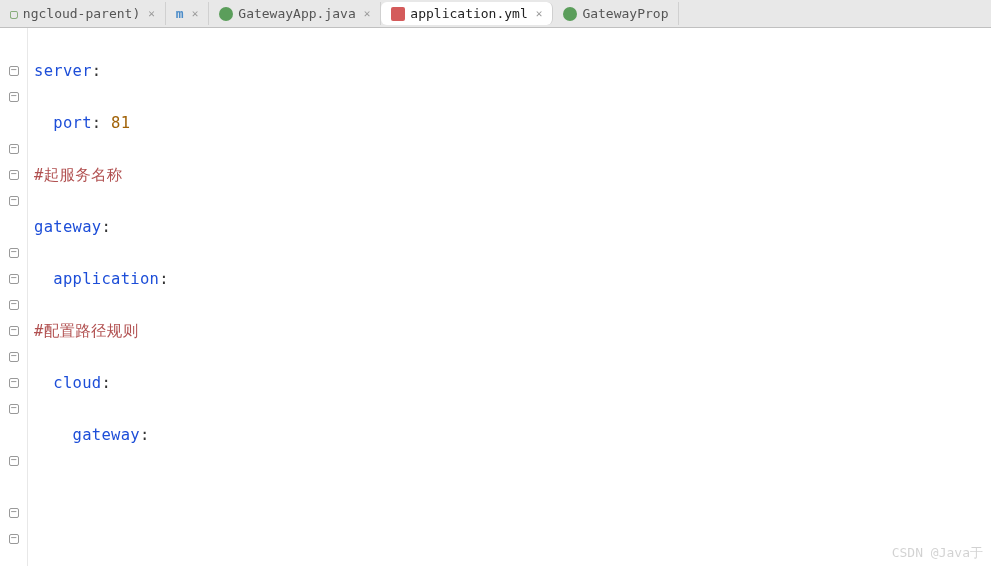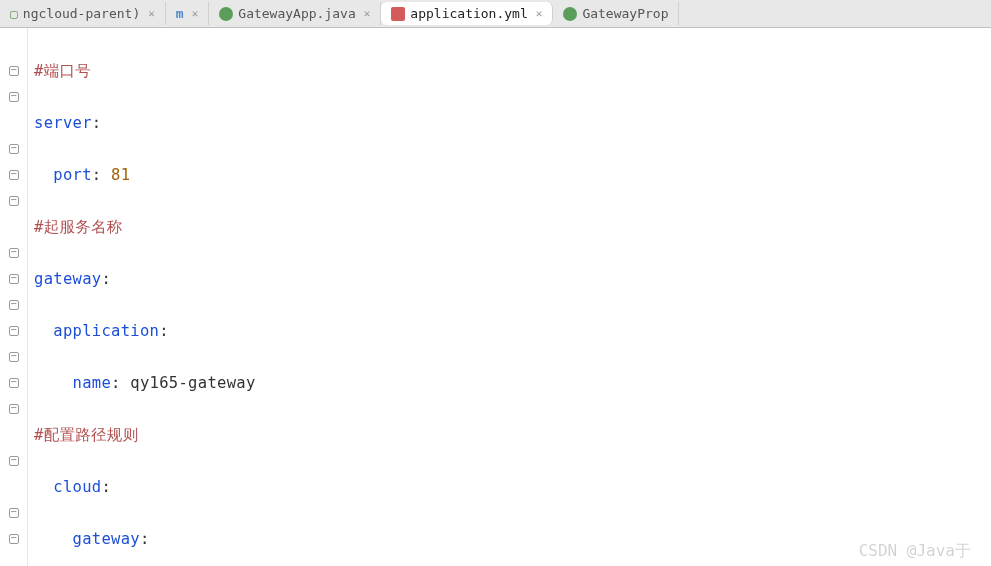--- a/index.html
+++ b/index.html
@@ -80,23 +80,23 @@
       white-space: pre;
       letter-spacing: 0.3px;
     }
     .code-line { height: 26px; }
     .k { color: #1d4ed8; }
     .v { color: #333; }
     .comment-red { color: #b15050; }
     .watermark {
       position: absolute;
       bottom: 4px;
-      right: 20px;
+      right: 8px;
       color: rgba(0,0,0,0.18);
-      font-size: 16px;
+      font-size: 13px;
     }
     .close-x {
       color: #999;
       font-size: 11px;
       margin-left: 3px;
     }
   </style>
 </head>
 <body>
 
@@ -173,27 +173,25 @@
       </div>
     <div class="gutter-line"></div>
     <div class="gutter-line">
         <span class="fold-icon"></span>
       </div>
     <div class="gutter-line">
         <span class="fold-icon"></span>
       </div>
   </div>
   <div class="code">
-<div class="code-line"><span class="comment-red">#端口号</span></div>
 <div class="code-line"><span class="k">server</span><span class="v">:</span></div>
 <div class="code-line">  <span class="k">port</span><span class="v">: </span><span class="v" style="color:#a16207">81</span></div>
 <div class="code-line"><span class="comment-red">#起服务名称</span></div>
 <div class="code-line"><span class="k">gateway</span><span class="v">:</span></div>
 <div class="code-line">  <span class="k">application</span><span class="v">:</span></div>
-<div class="code-line">    <span class="k">name</span><span class="v">: </span><span class="v">qy165-gateway</span></div>
 <div class="code-line"><span class="comment-red">#配置路径规则</span></div>
 <div class="code-line">  <span class="k">cloud</span><span class="v">:</span></div>
 <div class="code-line">    <span class="k">gateway</span><span class="v">:</span></div>
 
 
 
 
 
 
 

